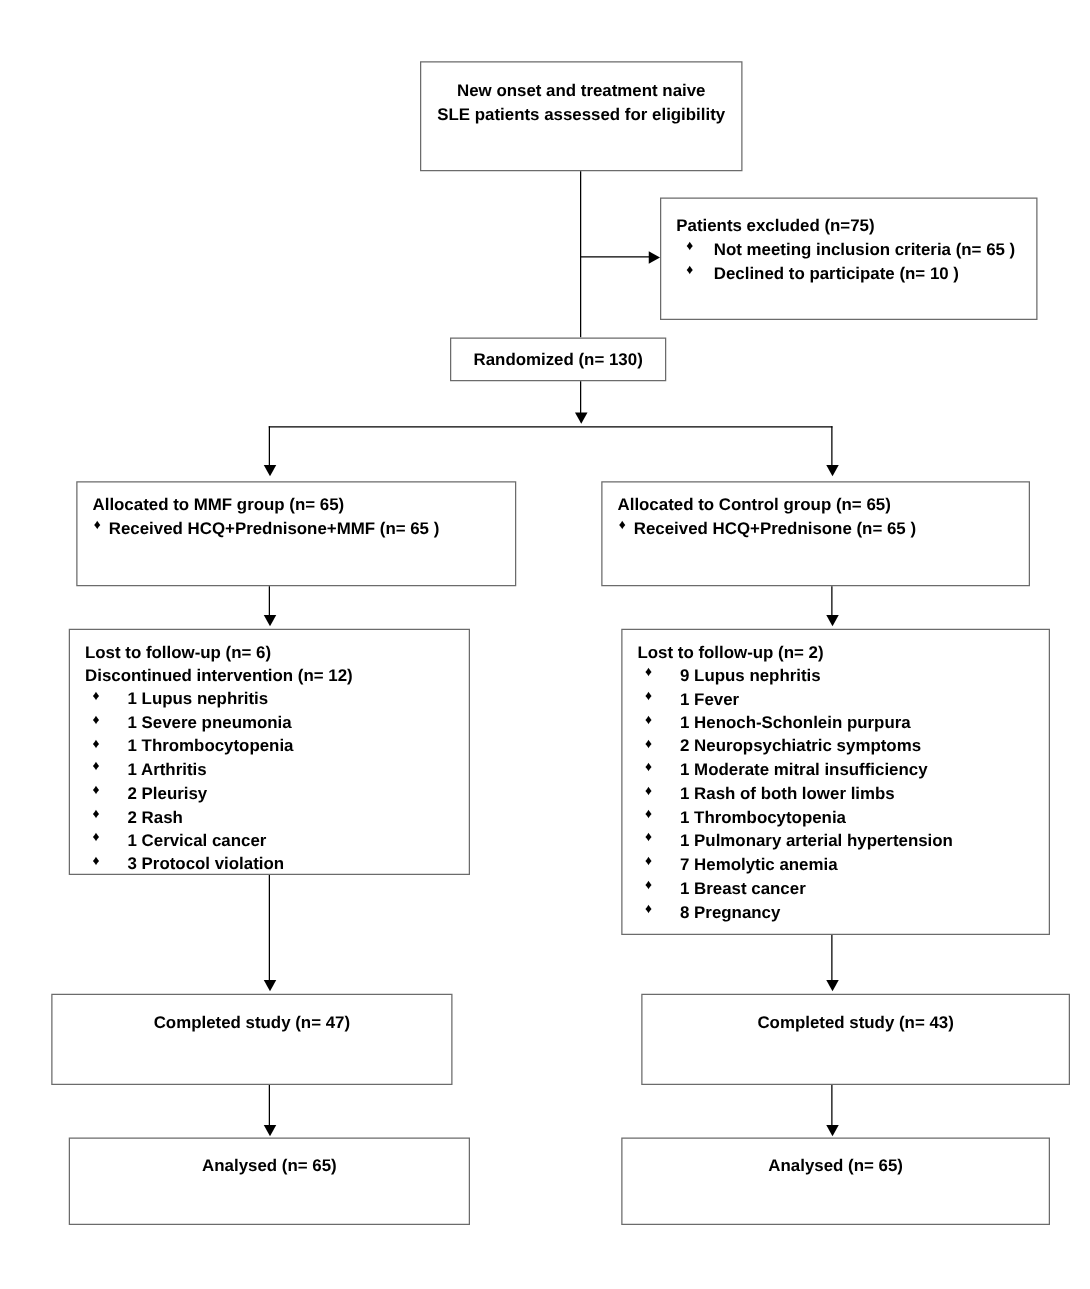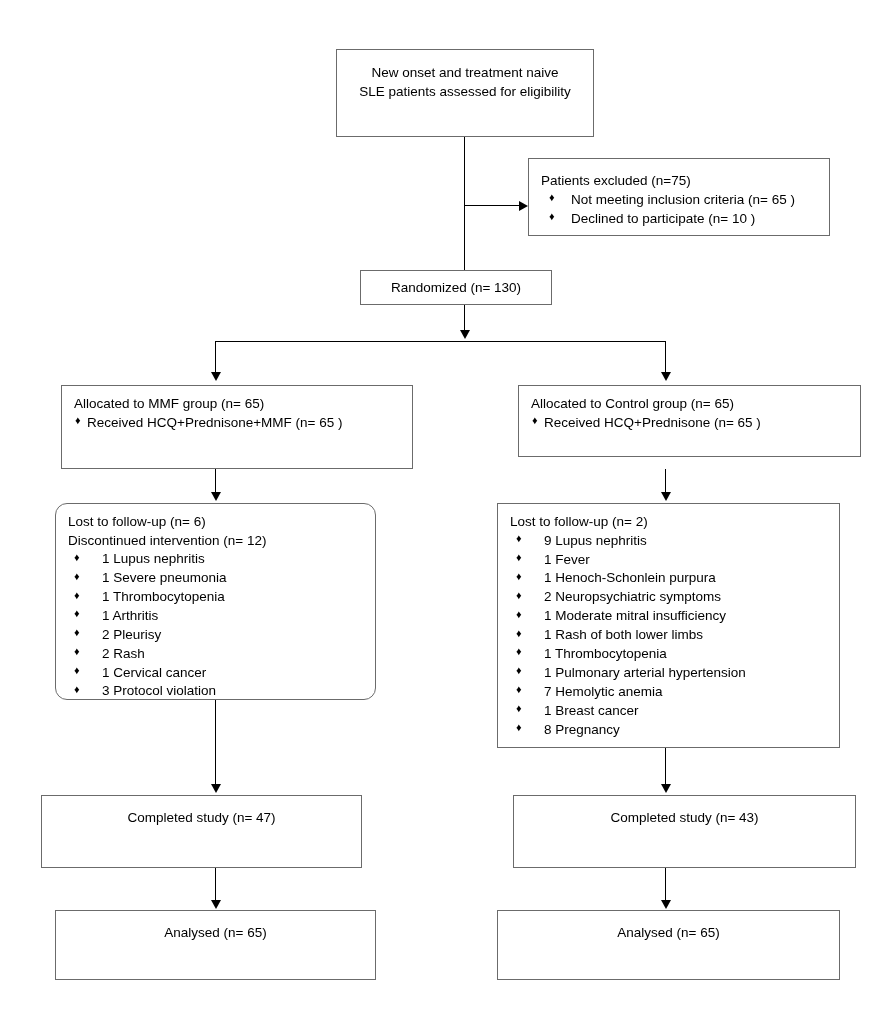--- a/index.html
+++ b/index.html
@@ -22,20 +22,21 @@
   
   .box {
     position: absolute;
     box-sizing: border-box;
     border: 1.4px solid #6b6b6b;
     background: #ffffff;
     font-size: 13.5px;
     line-height: 1.38;
     color: #000;
     padding: 9px 12px 8px 12px;
+    font-weight: bold;
   }
   .box.center-text {
     text-align: center;
   }
   .box .hdr {
     display: block;
     white-space: nowrap;
   }
   .box.center-text .hdr {
     white-space: normal;
@@ -104,35 +105,35 @@
   <div class="box center-text" style="left:336px; top:49px; width:258px; height:88px; padding-top:14px;">
     <span class="hdr">New onset and treatment naive</span>
     <span class="hdr">SLE patients assessed for eligibility</span>
   </div>
 
   <div class="vline" style="left:464px; top:137px; height:133px;"></div>
 
   <div class="hline" style="left:464px; top:205px; width:56px;"></div>
   <div class="arrow-right" style="left:519px; top:201px;"></div>
 
-  <div class="box" style="left:528px; top:158px; width:302px; height:78px; padding-top:13px;">
+  <div class="box" style="left:528px; top:158px; width:302px; height:98px; padding-top:13px;">
     <span class="hdr">Patients excluded (n=75)</span>
     <ul class="blist mid">
       <li>
         <span class="bullet">♦</span>
         <span>Not meeting inclusion criteria (n= 65 )</span>
       </li>
       <li>
         <span class="bullet">♦</span>
         <span>Declined to participate (n= 10 )</span>
       </li>
     </ul>
   </div>
 
-  <div class="box center-text" style="left:360px; top:270px; width:192px; height:35px; padding-top:8px;">
+  <div class="box center-text" style="left:360px; top:270px; width:173px; height:35px; padding-top:8px;">
     <span class="hdr">Randomized (n= 130)</span>
   </div>
 
   <div class="vline" style="left:464px; top:305px; height:30px;"></div>
   <div class="arrow-down" style="left:460px; top:330px;"></div>
   <div class="hline" style="left:215px; top:341px; width:451px;"></div>
   <div class="vline" style="left:215px; top:341px; height:35px;"></div>
   <div class="arrow-down" style="left:211px; top:372px;"></div>
   <div class="vline" style="left:665px; top:341px; height:35px;"></div>
   <div class="arrow-down" style="left:661px; top:372px;"></div>
@@ -143,21 +144,21 @@
       <li>
         <span class="bullet">♦</span>
         <span>Received HCQ+Prednisone+MMF (n= 65 )</span>
       </li>
     </ul>
   </div>
 
   <div class="vline" style="left:215px; top:469px; height:27px;"></div>
   <div class="arrow-down" style="left:211px; top:492px;"></div>
 
-  <div class="box" style="left:55px; top:503px; width:321px; height:197px;border-radius:12px;">
+  <div class="box" style="left:55px; top:503px; width:321px; height:197px;">
     <span class="hdr">Lost to follow-up (n= 6)</span>
     <span class="hdr">Discontinued intervention (n= 12)</span>
     <ul class="blist">
       <li>
         <span class="bullet">♦</span>
         <span>1 Lupus nephritis</span>
       </li>
       <li>
         <span class="bullet">♦</span>
         <span>1 Severe pneumonia</span>
@@ -196,21 +197,21 @@
     <span class="hdr">Completed study (n= 47)</span>
   </div>
 
   <div class="vline" style="left:215px; top:868px; height:38px;"></div>
   <div class="arrow-down" style="left:211px; top:900px;"></div>
 
   <div class="box center-text" style="left:55px; top:910px; width:321px; height:70px; padding-top:13px;">
     <span class="hdr">Analysed (n= 65)</span>
   </div>
 
-  <div class="box" style="left:518px; top:385px; width:343px; height:72px;">
+  <div class="box" style="left:481px; top:385px; width:343px; height:84px;">
     <span class="hdr">Allocated to Control group (n= 65)</span>
     <ul class="blist tight">
       <li>
         <span class="bullet">♦</span>
         <span>Received HCQ+Prednisone (n= 65 )</span>
       </li>
     </ul>
   </div>
 
   <div class="vline" style="left:665px; top:469px; height:27px;"></div>

